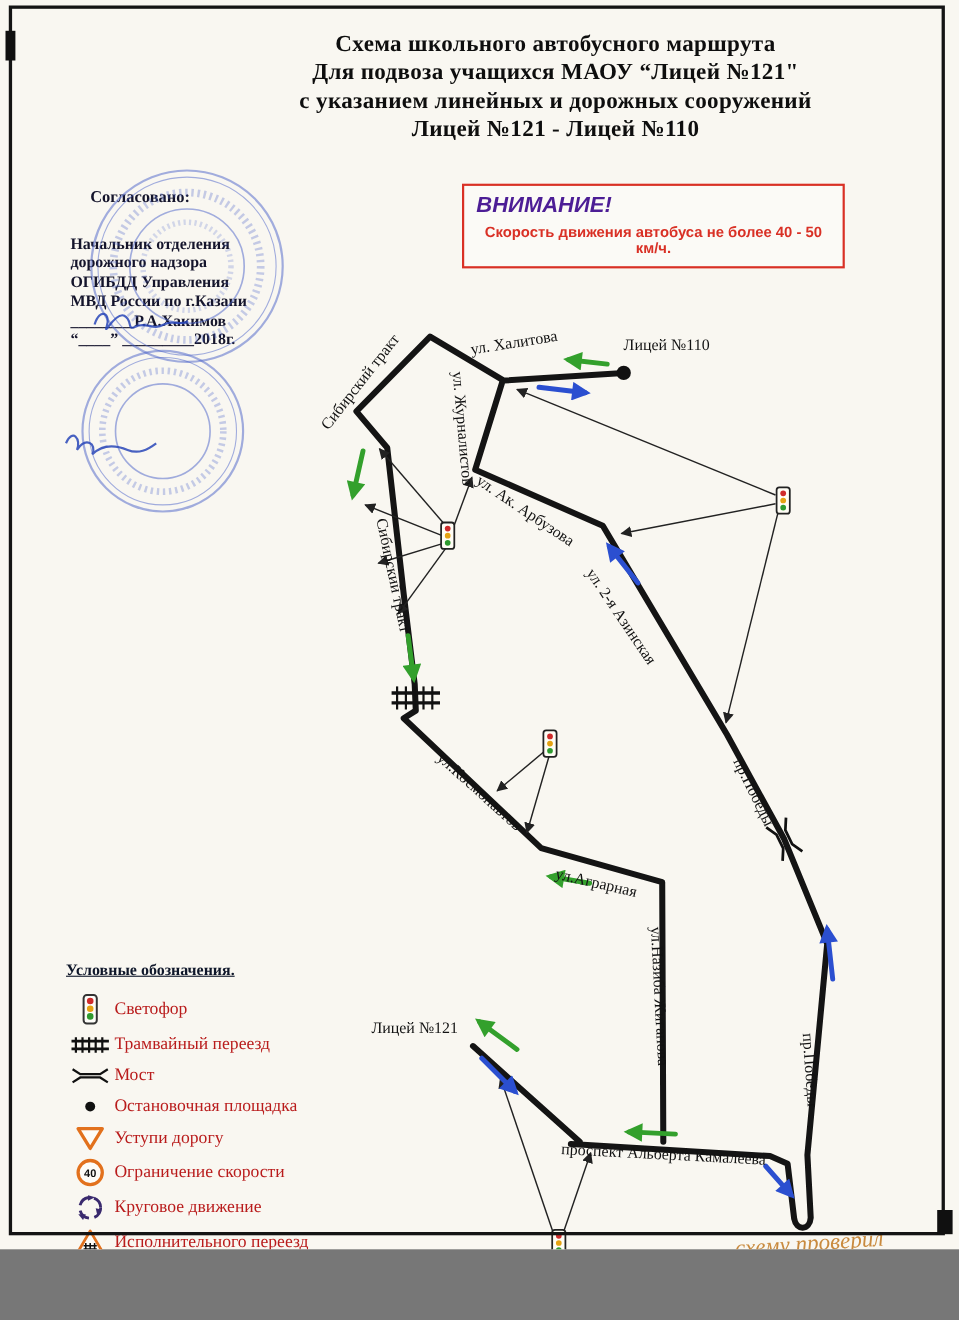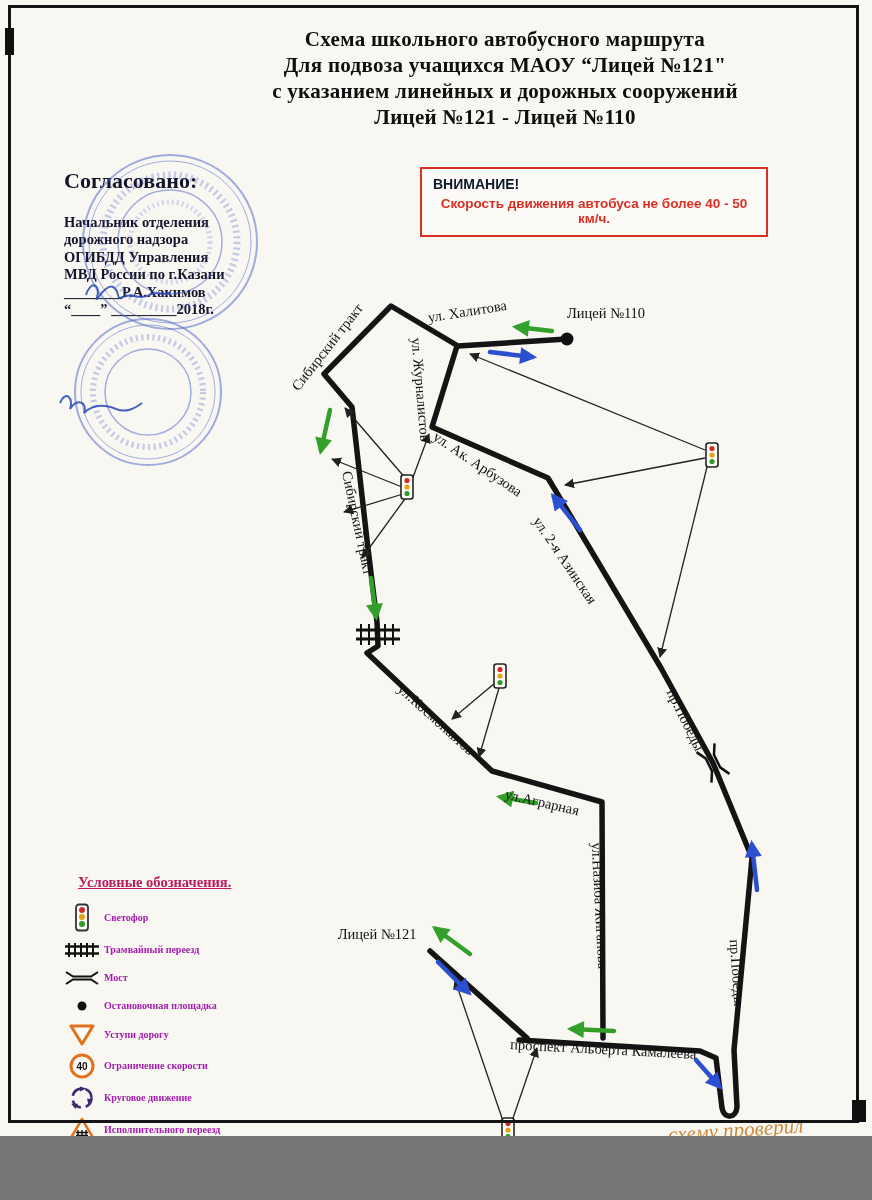--- a/index.html
+++ b/index.html
@@ -15,42 +15,42 @@
   .mark-left  { left:5px; top:28px; width:9px; height:27px; }
   .mark-right { left:852px; top:1100px; width:14px; height:22px; }
   .mark-page  { left:845px; top:1170px; width:5px; height:19px; }
 
   .title-block { position:absolute; left:140px; top:26px; width:730px; z-index:2;
     text-align:center; font-weight:bold; font-size:21px; line-height:26px;
     color:#0e0e0e; letter-spacing:.3px; }
 
   .warning-box { position:absolute; left:420px; top:167px; width:348px; z-index:2;
     border:2px solid #d93025; padding:7px 11px 9px; background:rgba(255,255,255,.4); }
-  .warning-title { color:#0f172a; font-weight:bold; font-size:14px; margin-bottom:4px;
-    font-family:"Liberation Sans", sans-serif; }
+  .warning-title { color:#4c1d95; font-weight:bold; font-size:20px; margin-bottom:4px;
+    font-family:"Liberation Sans", sans-serif;font-style:italic; }
   .warning-text  { color:#d93025; font-weight:bold; font-size:13.5px;
     font-family:"Liberation Sans", sans-serif;text-align:center; }
 
   .approvals { position:absolute; left:64px; top:172px; width:232px; z-index:2;
     font-weight:bold; color:#14142b; font-size:14.5px; line-height:17.5px; }
-  .approvals-heading { font-size:22px; margin-bottom:24px; }
+  .approvals-heading { font-size:15px; margin-bottom:24px; margin-left:18px; }
   .approval.block1 { margin-bottom:32px; }
   .approval div { white-space:nowrap; }
 
   .stamps { position:absolute; left:30px; top:145px; z-index:3; pointer-events:none; }
 
   .route-map { position:absolute; left:0; top:0; z-index:2; }
   .route-map text { font-family:"Liberation Serif", serif; fill:#121212; font-size:14.5px; }
 
   .legend { position:absolute; left:60px; top:874px; width:222px; z-index:2; }
-  .legend-heading { font-weight:bold; font-size:14.5px; color:#be185d;
-    text-decoration:underline; margin-bottom:12px; margin-left:18px; }
+  .legend-heading { font-weight:bold; font-size:14.5px; color:#0f172a;
+    text-decoration:underline; margin-bottom:12px; }
   .legend-row { display:flex; align-items:center; margin-bottom:6px; min-height:22px; }
   .legend-icon { width:44px; display:flex; justify-content:center; flex:0 0 44px; }
-  .legend-label { font-size:10px; color:#a21caf; line-height:14px;font-weight:bold; }
+  .legend-label { font-size:16px; color:#b91c1c; line-height:14px; }
 
   .handwritten { position:absolute; left:668px; top:1118px; z-index:2;
     color:#c98a3e; font-style:italic; font-size:21px; transform:rotate(-4deg); }
   .hand-sig { position:absolute; left:692px; top:1138px; z-index:2; transform:rotate(-4deg); }
 </style>
 </head>
 <body>
 
 <div class="page">
 

